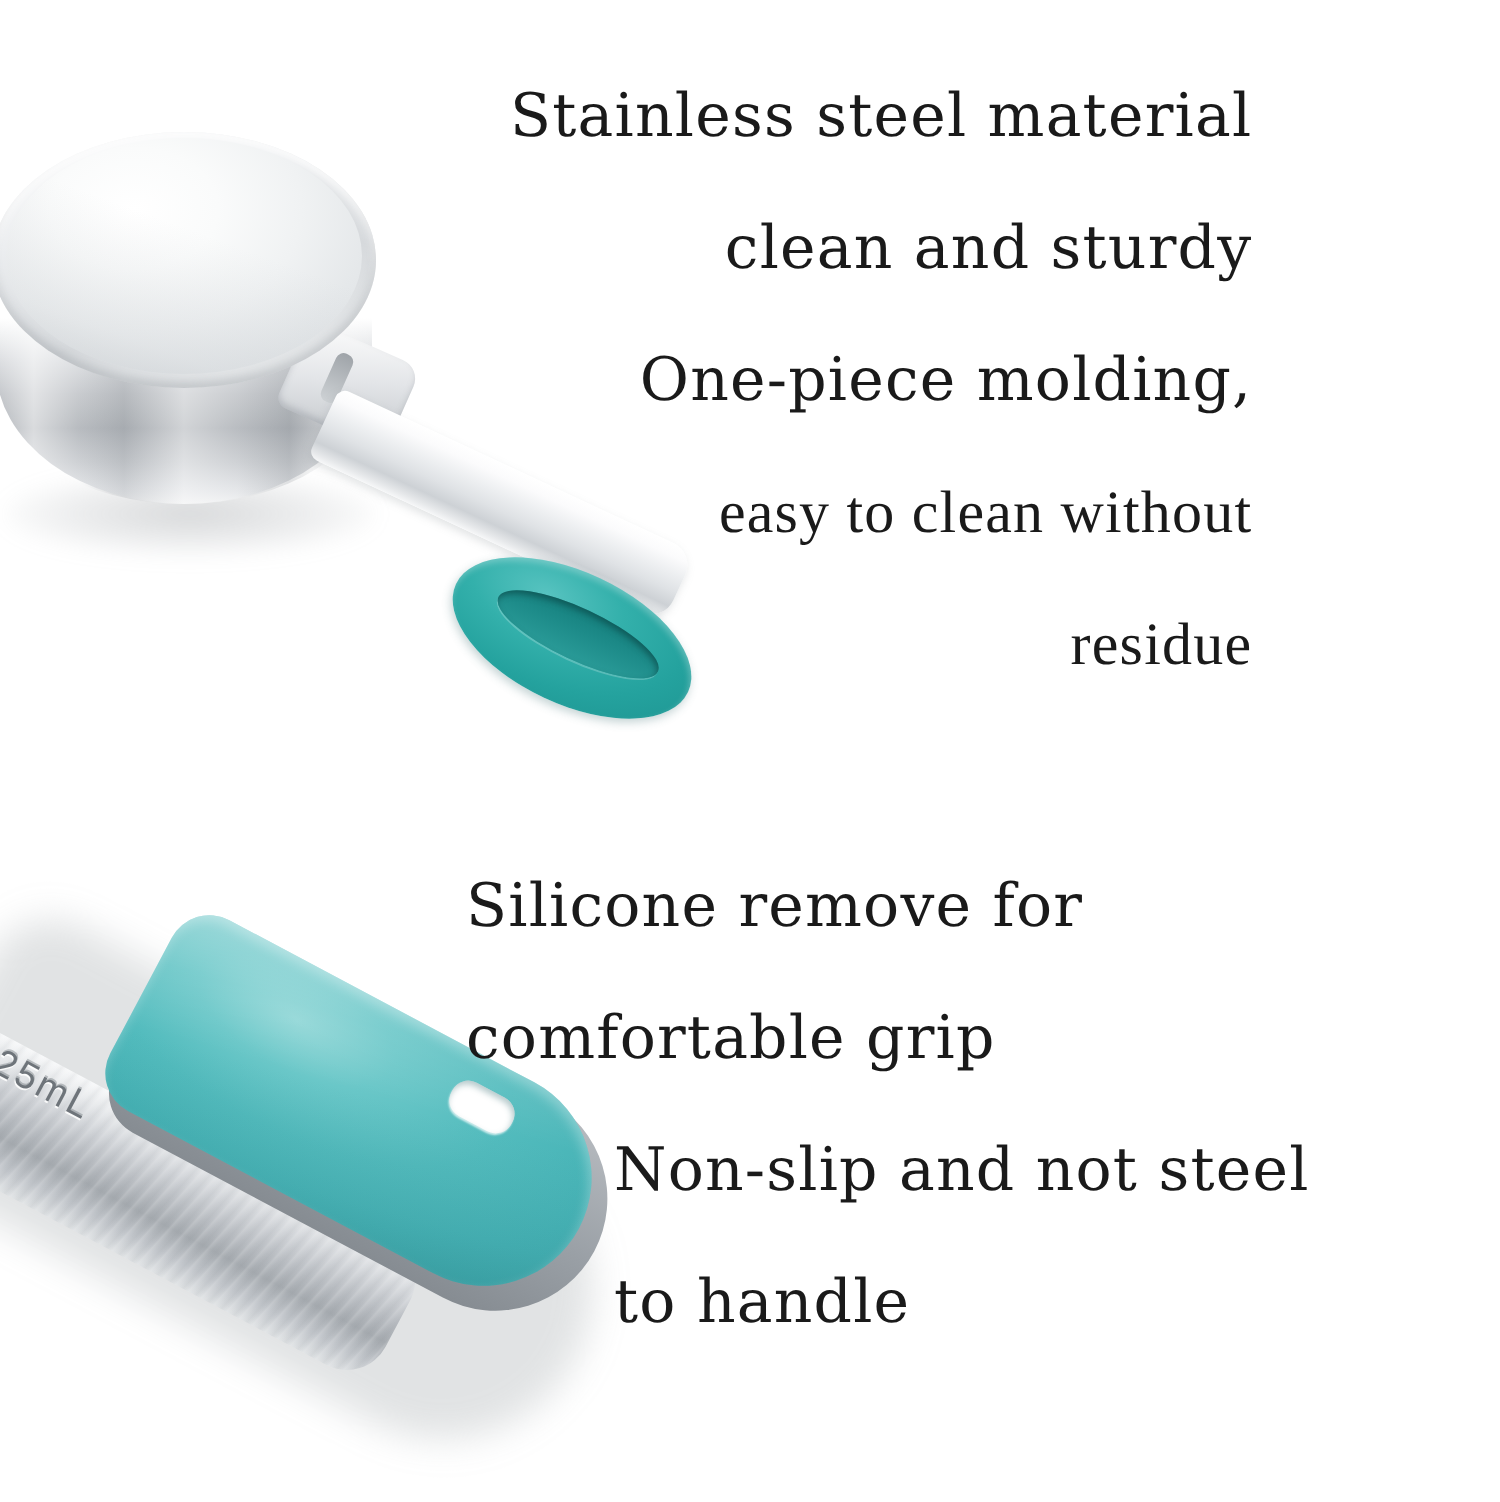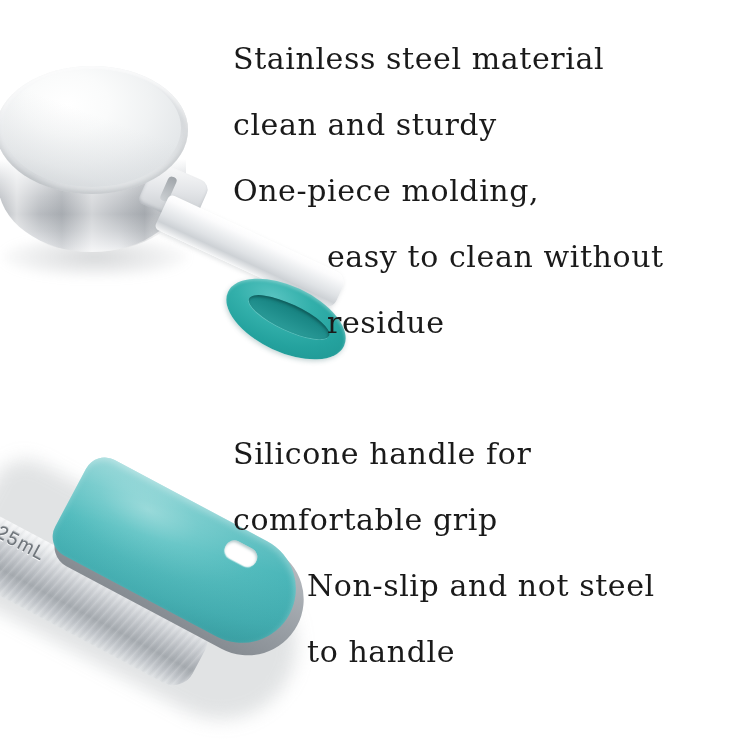--- a/index.html
+++ b/index.html
@@ -24,25 +24,25 @@
     position: absolute;
     color: #1a1a1a;
     font-family: "DejaVu Serif", "Liberation Serif", serif;
     font-size: 30px;
     line-height: 66px;
     letter-spacing: 0.6px;
     white-space: nowrap;
     z-index: 40;
   }
 
-  #text-block-material { left: 233px; top: 26px; }
+  #text-block-material { left: 255px; top: 26px; text-align: right; }
   #text-block-silicone { left: 233px; top: 421px; }
 
   .text-line { display: block; }
-  .text-line.indent-upper { padding-left: 94px; }
+  .text-line.indent-upper { padding-left: 94px; font-family: Liberation Serif, serif; }
   .text-line.indent-lower { padding-left: 74px; }
 
   
 
   #spoon-upper {
     position: absolute;
     left: -6px;
     top: 58px;
     width: 380px;
     height: 270px;
@@ -421,19 +421,19 @@
 
   <div id="text-block-material" class="text-block">
     <span class="text-line">Stainless steel material</span>
     <span class="text-line">clean and sturdy</span>
     <span class="text-line">One-piece molding,</span>
     <span class="text-line indent-upper">easy to clean without</span>
     <span class="text-line indent-upper">residue</span>
   </div>
 
   <div id="text-block-silicone" class="text-block">
-    <span class="text-line">Silicone handle for</span>
+    <span class="text-line">Silicone remove for</span>
     <span class="text-line">comfortable grip</span>
     <span class="text-line indent-lower">Non-slip and not steel</span>
     <span class="text-line indent-lower">to handle</span>
   </div>
 
 </div>
 
 </body></html>

